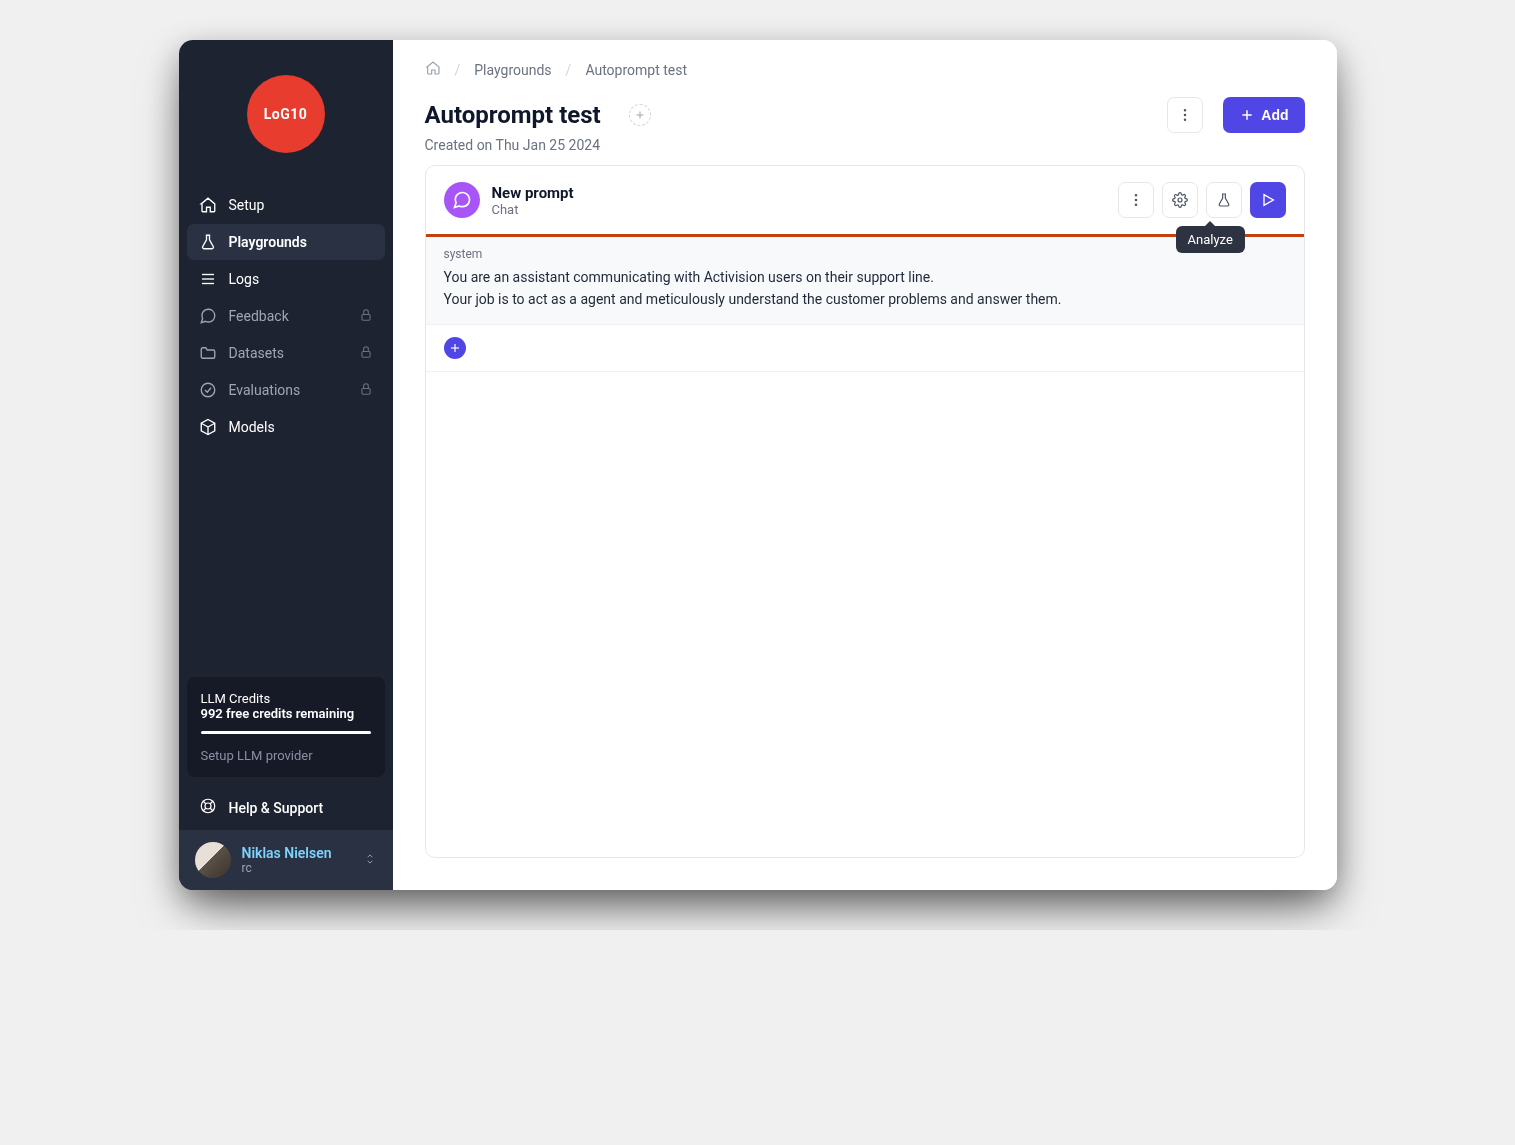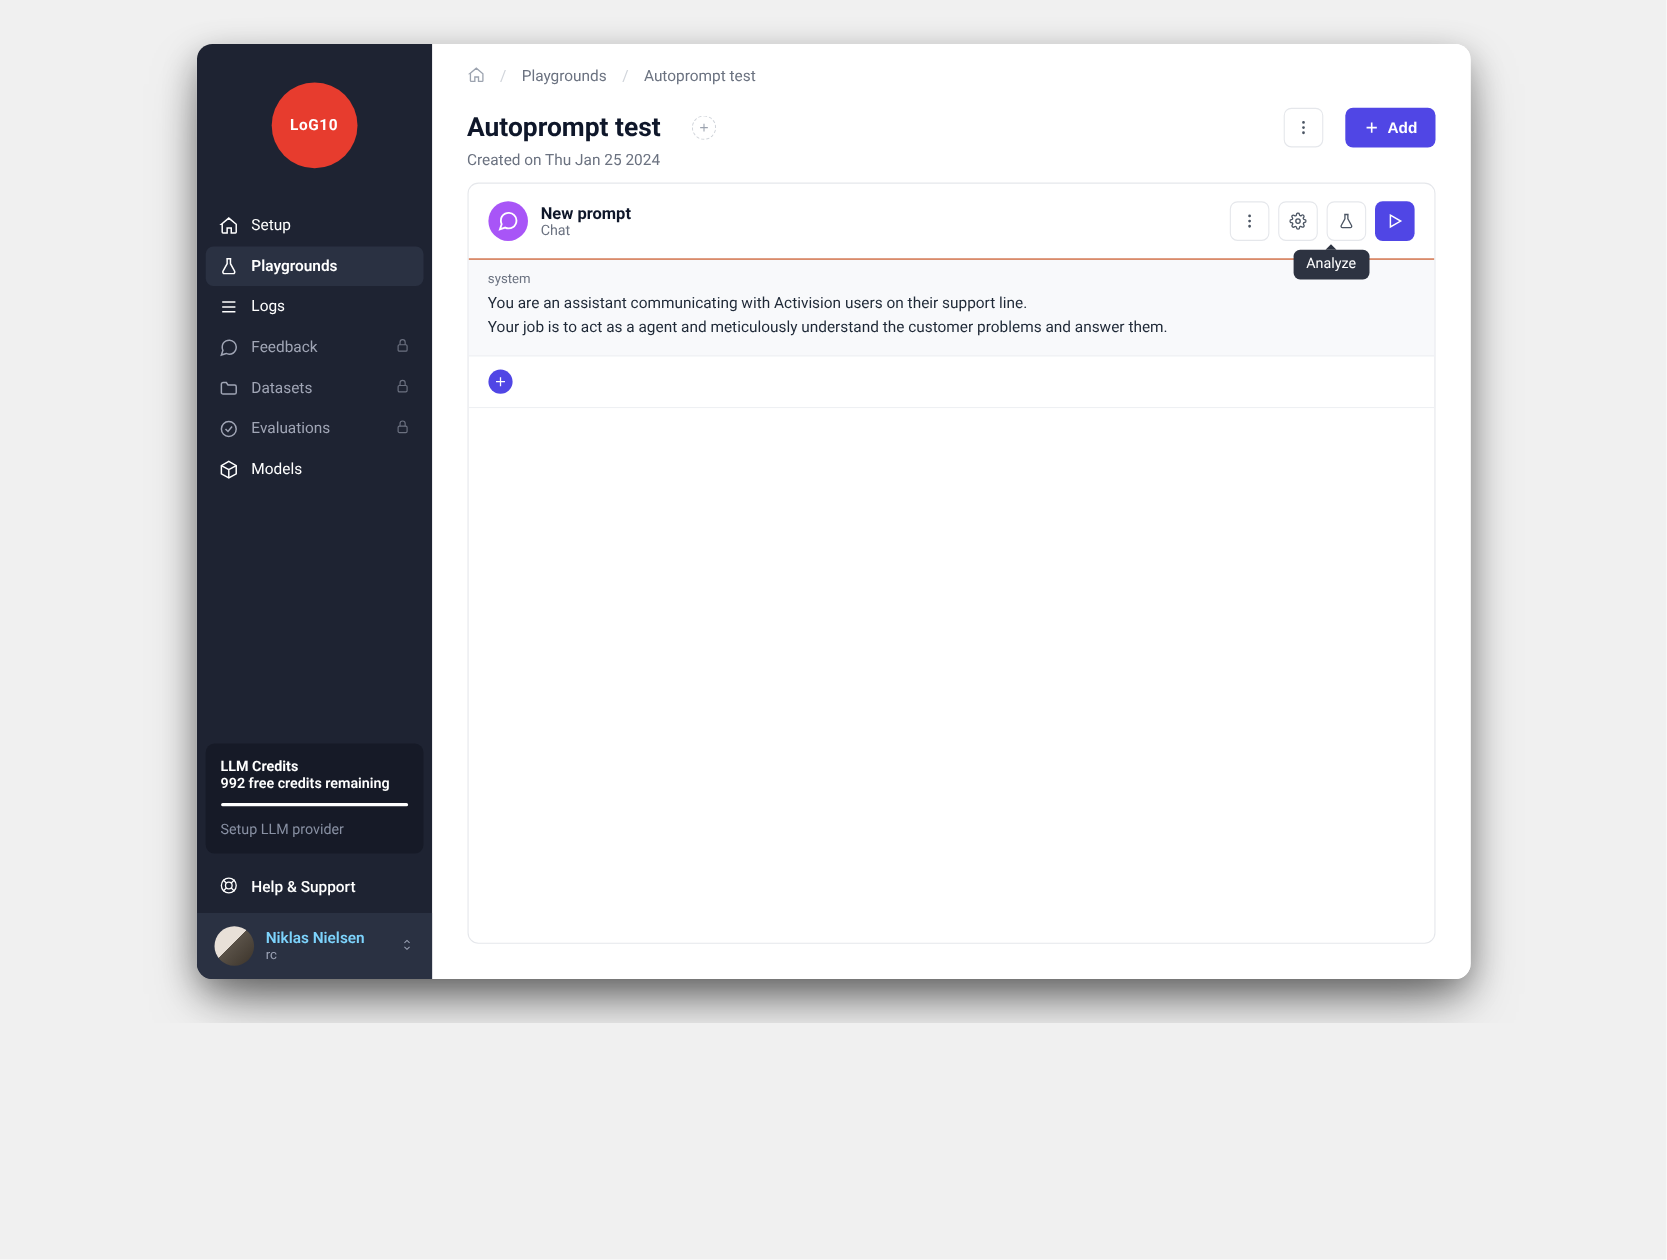--- a/index.html
+++ b/index.html
@@ -67,21 +67,21 @@
     .nav-item svg { stroke: currentColor; fill: none; stroke-width: 1.8; }
     .nav-item.bright { color: #ffffff; }
     .nav-item .lock { margin-left: auto; opacity: 0.6; }
     .credits-box {
       margin: 8px;
       background: #161a27;
       border-radius: 8px;
       padding: 14px 14px;
       color: #fff;
     }
-    .credits-title { font-size: 13px; font-weight: 700; }
+    .credits-title { font-size: 13px; font-weight: 400; }
     .credits-sub { font-size: 13px; font-weight: 600; margin-bottom: 10px; }
     .credits-bar { height: 3px; background: #ffffff; border-radius: 2px; margin-bottom: 14px; }
     .credits-link { color: #8890a3; font-size: 13px; }
     .help-row {
       display: flex; align-items: center; gap: 12px;
       padding: 12px 20px; color: #ffffff; font-size: 14px; font-weight:500;
       cursor: pointer;
     }
     .help-row svg { stroke: currentColor; fill:none; stroke-width:1.6;}
     .user-row {
@@ -130,21 +130,21 @@
       font-size:14px; font-weight:600; cursor:pointer;
     }
     .created-on { color:#6b7280; font-size:14px; padding: 0 32px 12px 32px; margin-top:-14px; }
 
     .content-pane { padding: 0 32px 32px 32px; flex:1; display:flex; }
     .card {
       border:1px solid #e5e7eb; border-radius:10px; flex:1; display:flex; flex-direction:column;
       background:#fff; overflow:hidden; margin-top:0px;
     }
     .card-header {
-      display:flex; align-items:center; padding: 16px 18px; border-bottom:1px solid #c2410c;
+      display:flex; align-items:center; padding: 16px 18px; border-bottom:3px solid #c2410c;
       gap:12px; position:relative;
     }
     .prompt-icon {
       width:36px; height:36px; border-radius:50%; background:#a855f7;
       display:flex; align-items:center; justify-content:center; flex-shrink:0;
     }
     .prompt-icon svg { stroke:#fff; fill:none; stroke-width:2; }
     .prompt-title { font-weight:700; font-size:15px; color:#0f172a; }
     .prompt-sub { color:#6b7280; font-size:13px; }
     .card-actions { margin-left:auto; display:flex; gap:8px; position: relative; }

